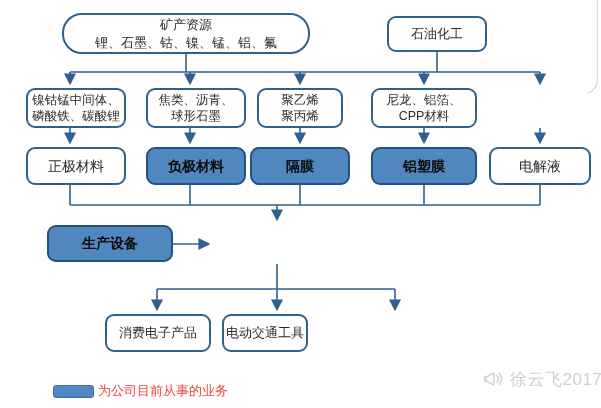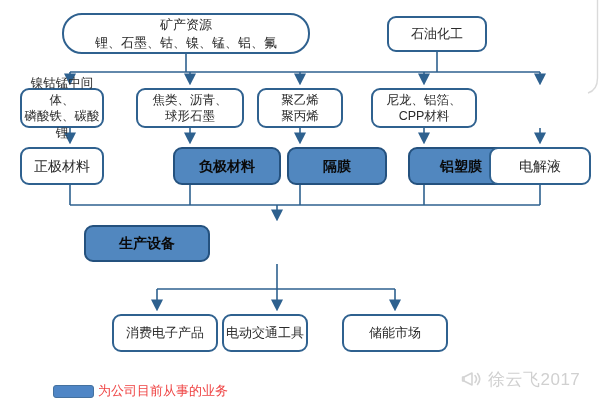--- a/index.html
+++ b/index.html
@@ -8,52 +8,52 @@
     font-family:"Liberation Sans",sans-serif;
   }
   #wires{position:absolute;left:0;top:0;z-index:0;}
   .box{
     position:absolute;box-sizing:border-box;z-index:1;
     background:#ffffff;border:2px solid #2f618f;border-radius:9px;
     display:flex;flex-direction:column;align-items:center;justify-content:center;
     text-align:center;color:#2b2b2b;line-height:1.32;
   }
   .box.blue{
-    background:#5187bf;border-color:#24517e;color:#0a0a0a;font-weight:bold;margin-left:37px;
+    background:#5187bf;border-color:#24517e;color:#0a0a0a;font-weight:bold;
   }
   .f12{font-size:12.5px;}
   .f13{font-size:13px;justify-content:center;}
   .f14{font-size:14px;}
   .top-title{font-size:13px;}
   
   .b-mineral{left:62px;top:13px;width:248px;height:41px;border-radius:20px;}
   .b-petro{left:387px;top:16px;width:100px;height:36px;}
   .r2{top:88px;height:40px;}
   .r3{top:147px;height:38px;}
-  .c1{left:20px;width:84px;}
-  .c2{left:136px;width:108px;}
+  .c1{left:26px;width:100px;}
+  .c2{left:146px;width:100px;}
   .c3a{left:257px;width:86px;}
   .c3b{left:250px;width:100px;}
   .c4{left:371px;width:106px;}
   .c5{left:489px;width:102px;}
   .b-equip{left:47px;top:225px;width:126px;height:37px;text-align:right;}
   .b-assembly{left:214px;top:224px;width:126px;height:40px;font-size:13.5px;}
   .rm{top:314px;height:38px;}
-  .m1{left:112px;width:106px;}
+  .m1{left:105px;width:106px;}
   .m2{left:222px;width:86px;}
   .m3{left:342px;width:106px;}
   .legend-swatch{
     position:absolute;left:53px;top:385px;width:41px;height:13px;
     background:#4f86c6;border:1px solid #44719f;border-radius:3px;box-sizing:border-box;z-index:1;
   }
   .legend-label{
     position:absolute;left:98px;top:382px;font-size:13px;color:#ef4444;z-index:1;white-space:nowrap;
   }
   .watermark{
-    position:absolute;left:460px;top:367px;z-index:1;display:flex;align-items:center;gap:4px;
+    position:absolute;left:482px;top:367px;z-index:1;display:flex;align-items:center;gap:4px;
     color:#d0d0d0;font-size:17px;white-space:nowrap;letter-spacing:0.5px;
   }
 </style>
 </head>
 <body>
 
 <div id="canvas">
 
   <svg id="wires" width="601" height="408" viewBox="0 0 601 408">
     <defs>
@@ -143,23 +143,20 @@
   <div class="box blue b-equip f14">
     <span>生产设备</span>
   </div>
 
   <div class="box rm m1 f13">
     <span>消费电子产品</span>
   </div>
   <div class="box rm m2 f13">
     <span>电动交通工具</span>
   </div>
-  <div class="box rm m3 f13">
-    <span>储能市场</span>
-  </div>
 
   <div class="legend-swatch"></div>
   <div class="legend-label">为公司目前从事的业务</div>
 
   <div class="watermark">
     <svg width="24" height="24" viewBox="0 0 24 24">
       <g stroke="#d4d4d4" stroke-width="1.6" fill="none" stroke-linejoin="round" stroke-linecap="round">
         <path d="M4,10 L12,6 V18 L4,14 Z"></path>
         <path d="M4,10 H2.6 V14 H4"></path>
         <path d="M15,8.5 Q18,12 15,15.5"></path>

